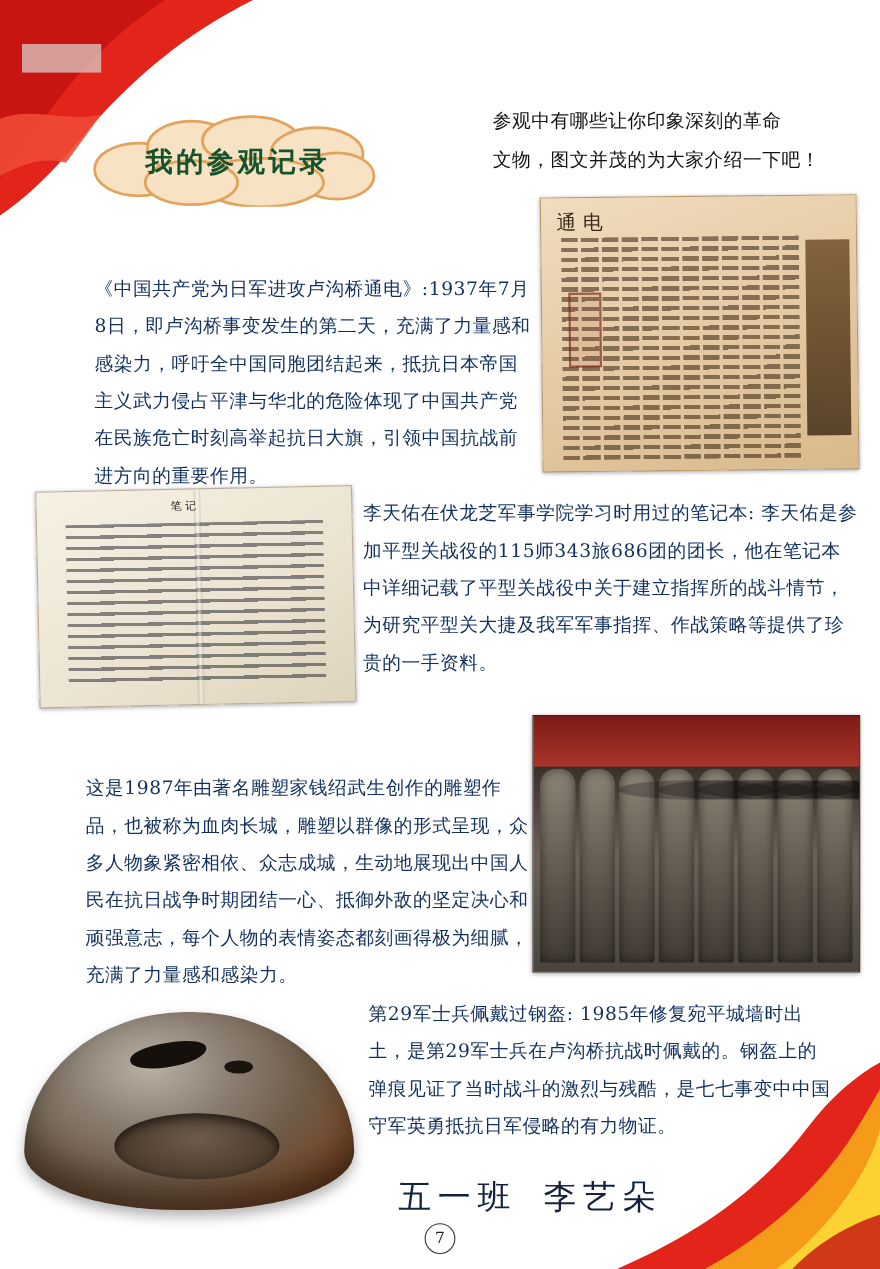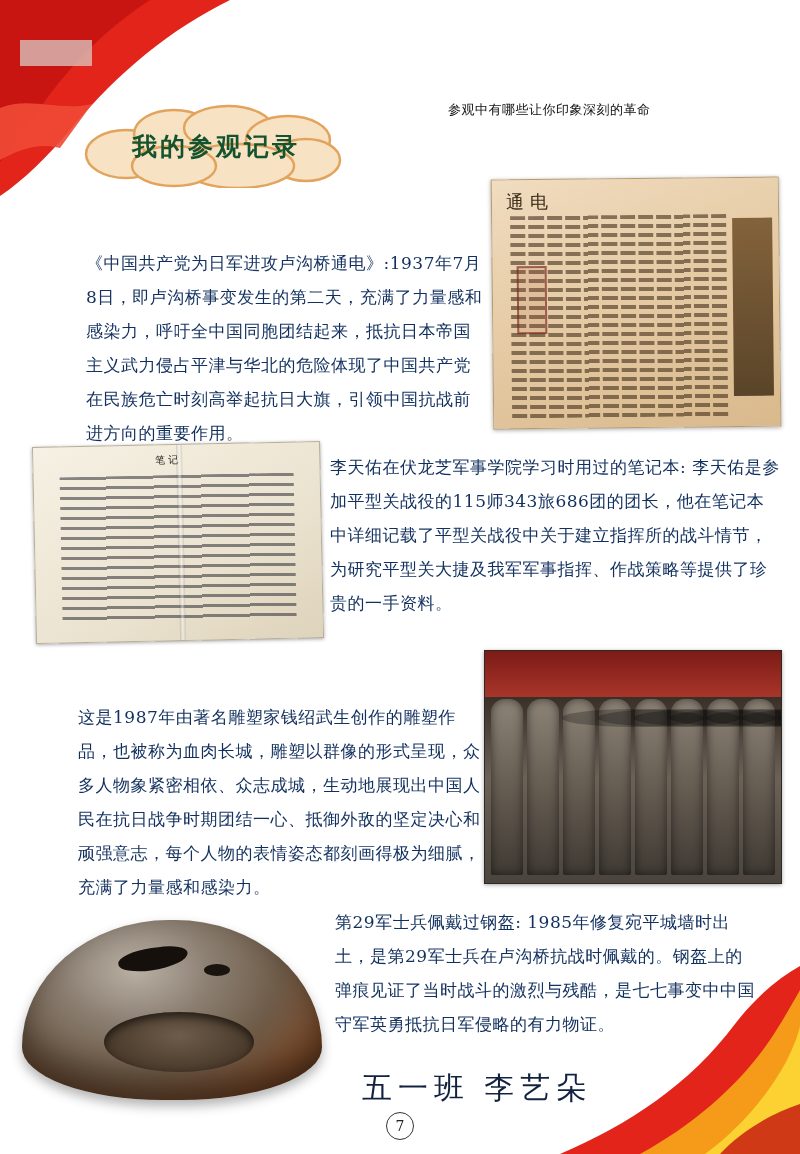--- a/index.html
+++ b/index.html
@@ -49,21 +49,21 @@
     padding-left: 6px;
     box-sizing: border-box;
   }
 
   
   .prompt {
     position: absolute;
     left: 448px; top: 92px;
     width: 330px;
     font-family: "DejaVu Serif", "Liberation Serif", serif;
-    font-size: 13px;
+    font-size: 17px;
     line-height: 36px;
     color: #111;
     letter-spacing: 0.5px;
   }
   .prompt .line2 { text-indent: 0; }
 
   
   .hand {
     position: absolute;
     font-family: "DejaVu Serif", "Liberation Serif", serif;
@@ -198,21 +198,21 @@
     position: absolute; left: 96px; top: 122px; width: 150px; height: 60px;
     border-radius: 50%;
     background: radial-gradient(ellipse at 50% 40%, #6d5c4a 0%, #4a3a2b 70%, #3a2c20 100%);
     box-shadow: inset 0 4px 10px rgba(0,0,0,0.6);
   }
 
   
   .signature {
     position: absolute;
     left: 362px; top: 1068px;
-    font-family: Liberation Sans, sans-serif;
+    font-family: Liberation Mono, monospace;
     font-size: 30px;
     letter-spacing: 6px;
     color: #11213f;
   }
   .page-number {
     position: absolute;
     left: 50%; bottom: 14px; transform: translateX(-50%);
     width: 26px; height: 26px; border-radius: 50%;
     border: 1.5px solid #333;
     display: flex; align-items: center; justify-content: center;
@@ -248,20 +248,21 @@
       <ellipse cx="228" cy="56" rx="34" ry="21"></ellipse>
       <ellipse cx="160" cy="62" rx="56" ry="22"></ellipse>
       <ellipse cx="96" cy="62" rx="42" ry="20"></ellipse>
     </g>
   </svg>
   <div class="label">我的参观记录</div>
 </div>
 
 <div class="prompt">
   <div>参观中有哪些让你印象深刻的革命</div>
+  <div class="line2">文物，图文并茂的为大家介绍一下吧！</div>
 </div>
 
 <div class="photo" id="photo-telegram">
   <div class="doc-head">通电</div>
   <div class="sidebar-title"></div>
   <div class="vcols">
     <div class="vcol"></div>
       <div class="vcol"></div>
       <div class="vcol"></div>
       <div class="vcol"></div>

